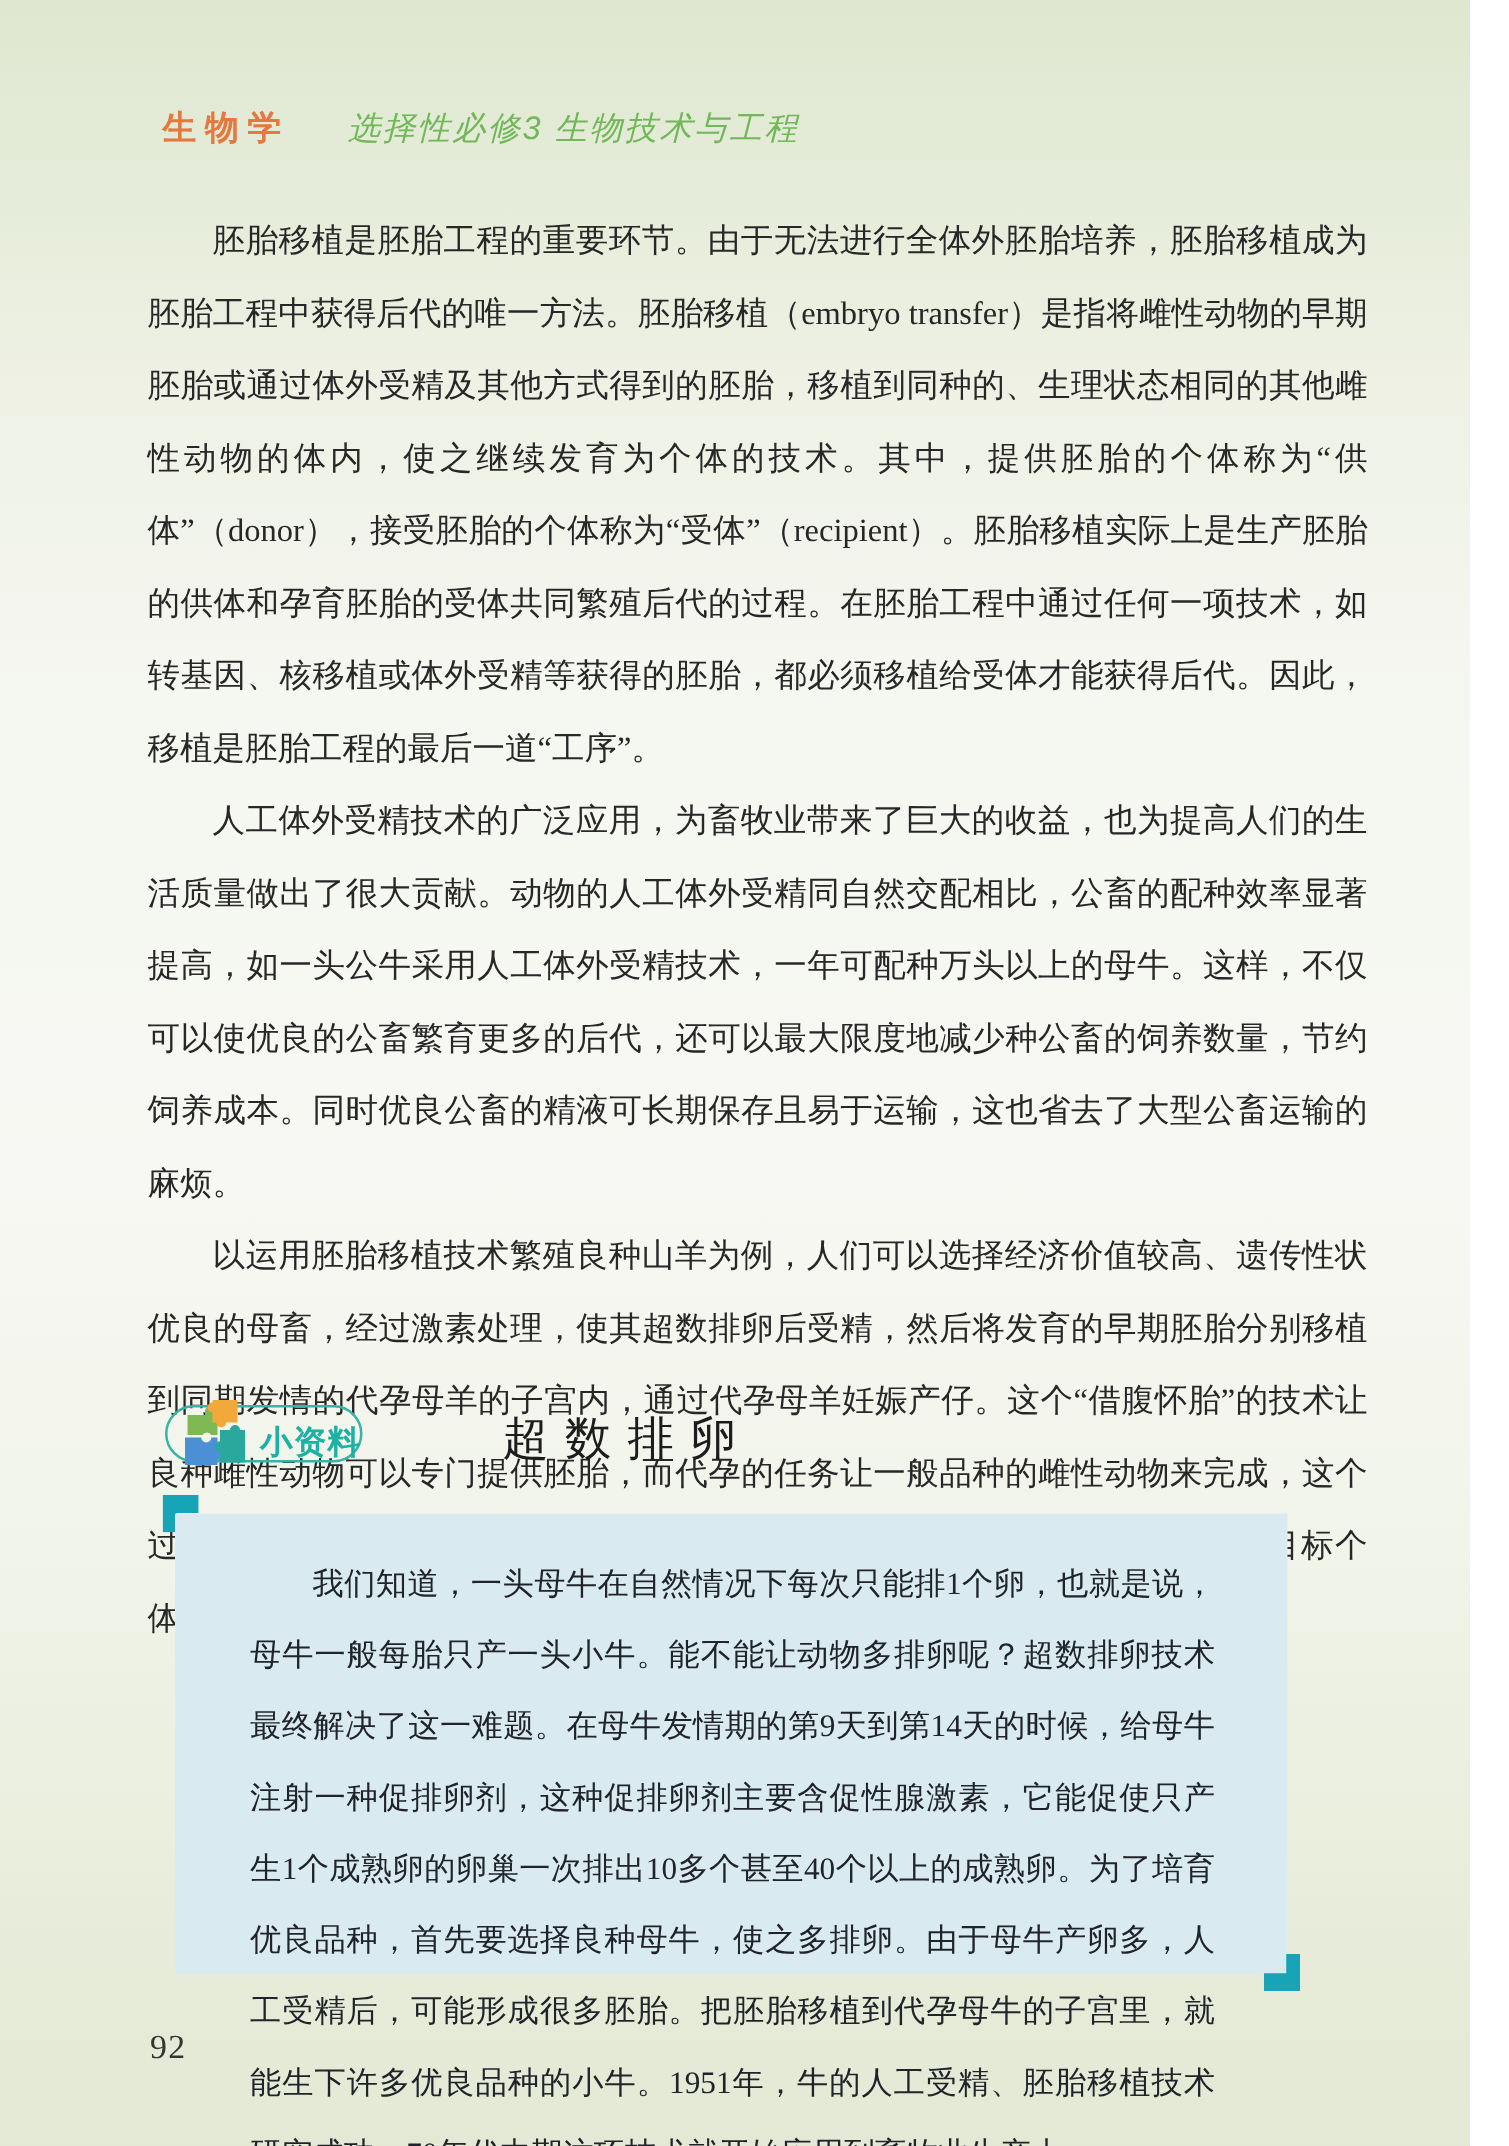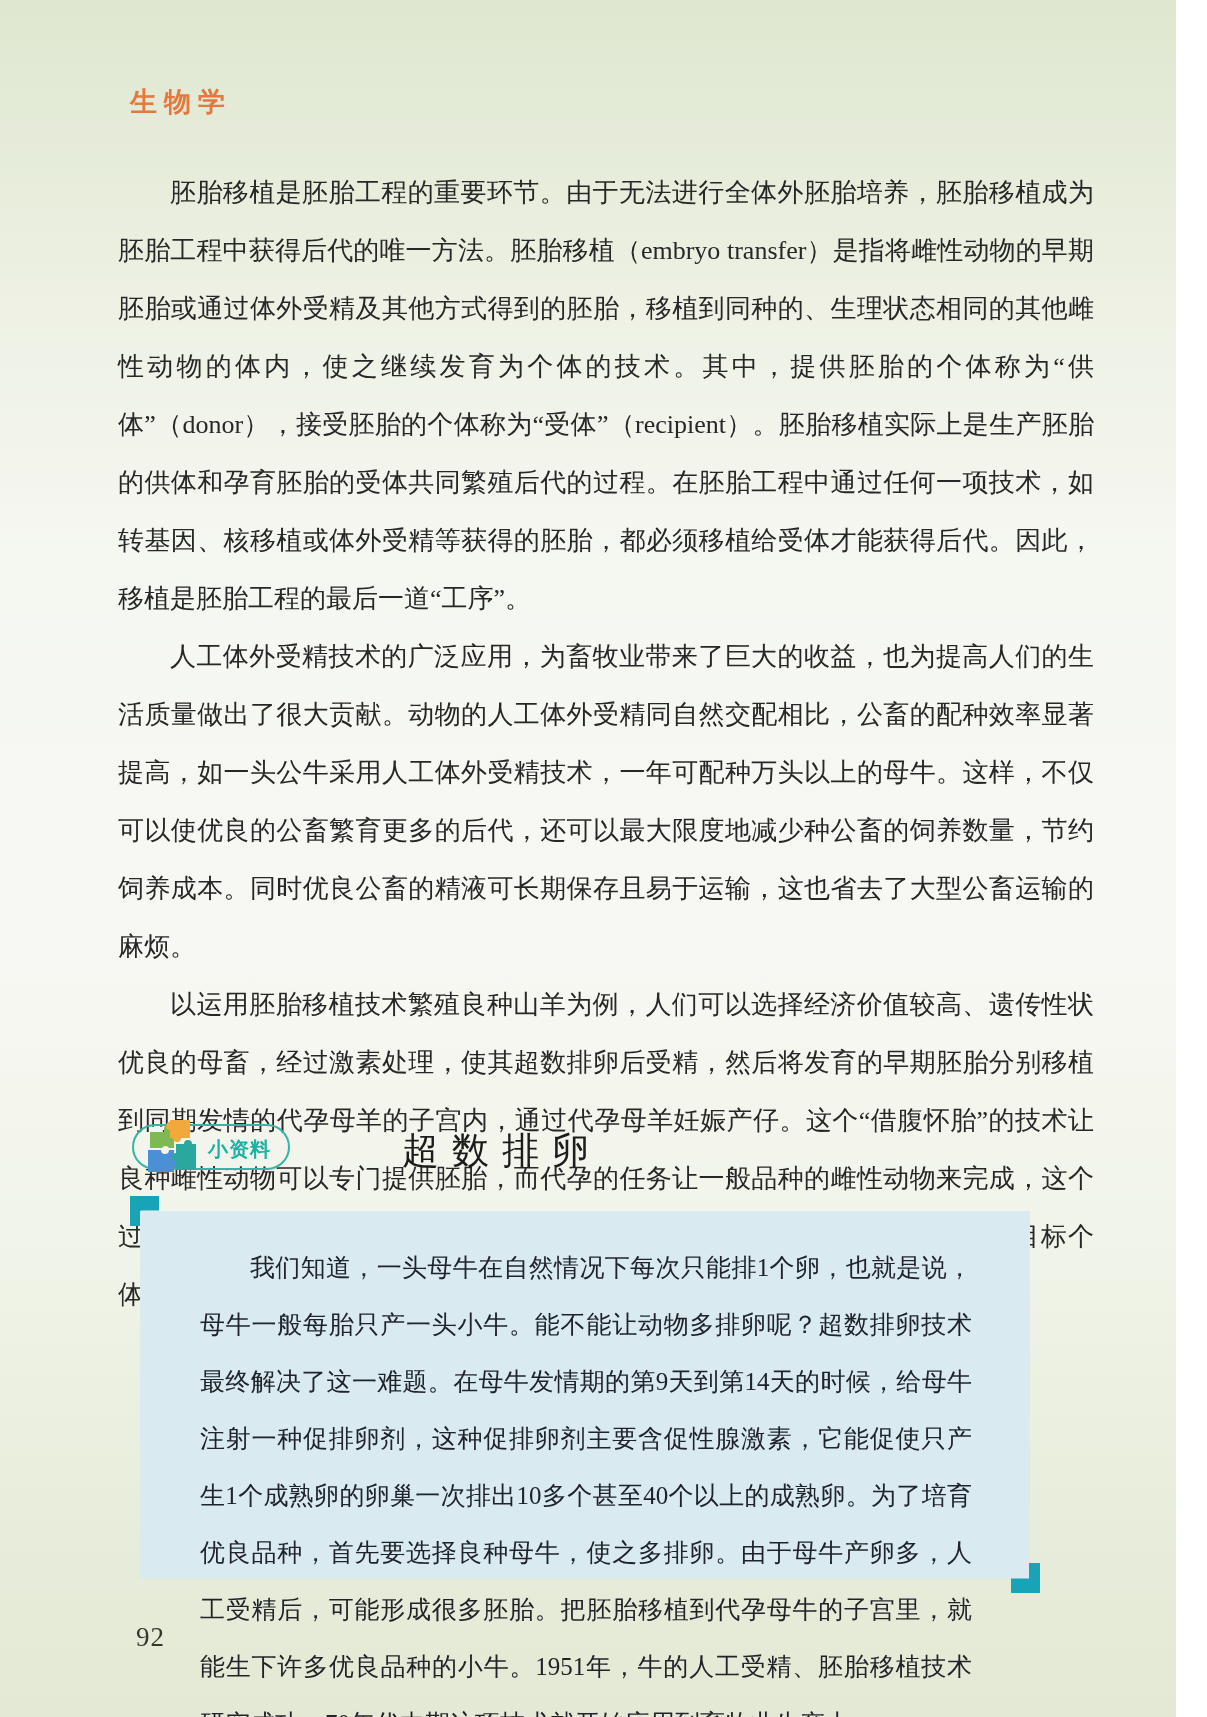--- a/index.html
+++ b/index.html
@@ -35,21 +35,21 @@
   
   .aside-row{position:absolute;left:130px;top:1118px;height:58px;}
   .badge-pill{
     position:absolute;left:2px;top:6px;
     width:158px;height:46px;
     border:2.5px solid #38b3a6;border-radius:26px;
     box-sizing:border-box;
   }
   .badge-label{
     position:absolute;left:74px;top:10px;
-    color:#1db1a4;font-weight:bold;font-size:20px;letter-spacing:1px;
+    color:#1db1a4;font-weight:bold;font-size:26px;letter-spacing:1px;
     font-family:Liberation Sans, sans-serif;
     white-space:nowrap;
   }
   .puzzle-icon{position:absolute;left:10px;top:-8px;width:56px;height:58px;}
   .aside-heading{
     position:absolute;left:272px;top:8px;
     font-size:37px;color:#1c1c1c;letter-spacing:13px;white-space:nowrap;
   }
   
   .info-box{
@@ -65,31 +65,32 @@
   .corner.tl{
     left:130px;top:1196px;
     clip-path:polygon(0 0,100% 0,100% 48%,38% 48%,38% 100%,0 100%);
   }
   .corner.br{
     left:1011px;top:1563px;
     clip-path:polygon(100% 100%,0 100%,0 52%,62% 52%,62% 0,100% 0);
   }
   
   .page-number{
-    position:absolute;left:136px;top:1622px;
+    position:absolute;left:120px;top:1622px;
     font-size:27px;color:#33372f;letter-spacing:1px;
   }
 </style>
 </head>
 <body>
 
 <div class="page">
 
   <div class="header">
     <span class="book-title">生物学</span>
+    <span class="subtitle">选择性必修3  生物技术与工程</span>
   </div>
 
   <div class="body-text">
     <p class="indent">胚胎移植是胚胎工程的重要环节。由于无法进行全体外胚胎培养，胚胎移植成为胚胎工程中获得后代的唯一方法。胚胎移植（embryo transfer）是指将雌性动物的早期胚胎或通过体外受精及其他方式得到的胚胎，移植到同种的、生理状态相同的其他雌性动物的体内，使之继续发育为个体的技术。其中，提供胚胎的个体称为“供体”（donor），接受胚胎的个体称为“受体”（recipient）。胚胎移植实际上是生产胚胎的供体和孕育胚胎的受体共同繁殖后代的过程。在胚胎工程中通过任何一项技术，如转基因、核移植或体外受精等获得的胚胎，都必须移植给受体才能获得后代。因此，移植是胚胎工程的最后一道“工序”。</p>
     <p class="indent">人工体外受精技术的广泛应用，为畜牧业带来了巨大的收益，也为提高人们的生活质量做出了很大贡献。动物的人工体外受精同自然交配相比，公畜的配种效率显著提高，如一头公牛采用人工体外受精技术，一年可配种万头以上的母牛。这样，不仅可以使优良的公畜繁育更多的后代，还可以最大限度地减少种公畜的饲养数量，节约饲养成本。同时优良公畜的精液可长期保存且易于运输，这也省去了大型公畜运输的麻烦。</p>
     <p class="indent">以运用胚胎移植技术繁殖良种山羊为例，人们可以选择经济价值较高、遗传性状优良的母畜，经过激素处理，使其超数排卵后受精，然后将发育的早期胚胎分别移植到同期发情的代孕母羊的子宫内，通过代孕母羊妊娠产仔。这个“借腹怀胎”的技术让良种雌性动物可以专门提供胚胎，而代孕的任务让一般品种的雌性动物来完成，这个过程不但可以充分发挥优良母畜的繁殖潜力，而且还可以在短期内获得大量目标个体。</p>
   </div>
 
   <div class="aside-row">
     <div class="badge-pill">

